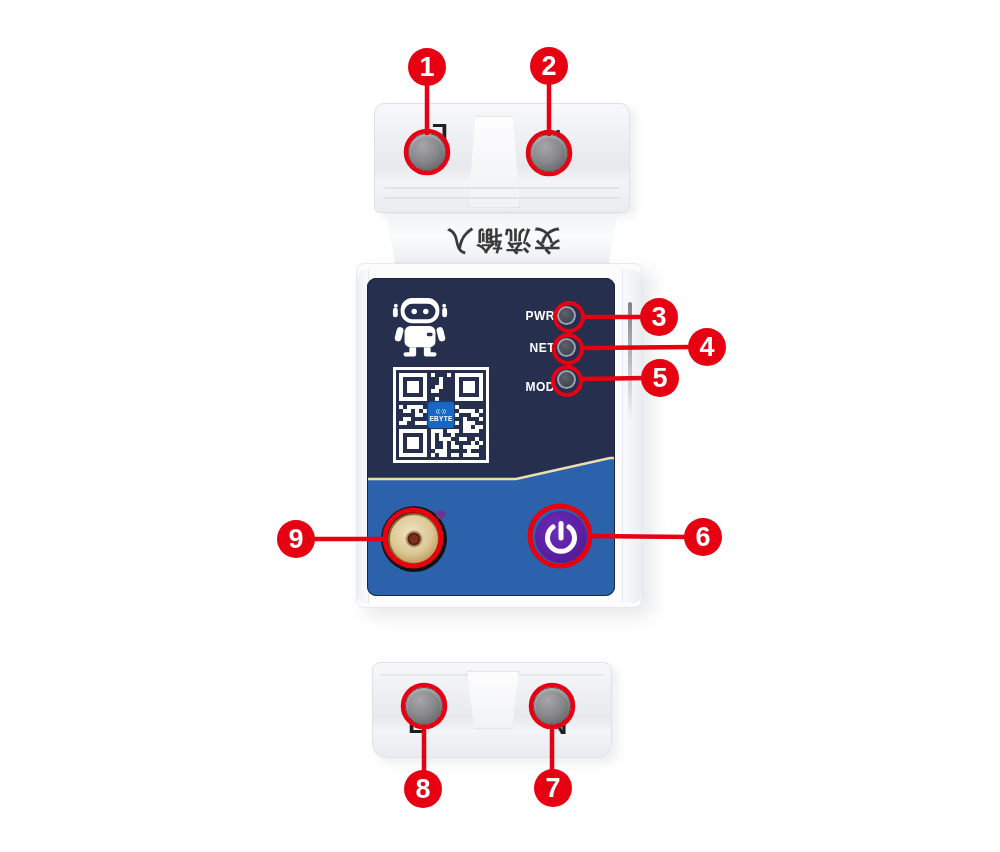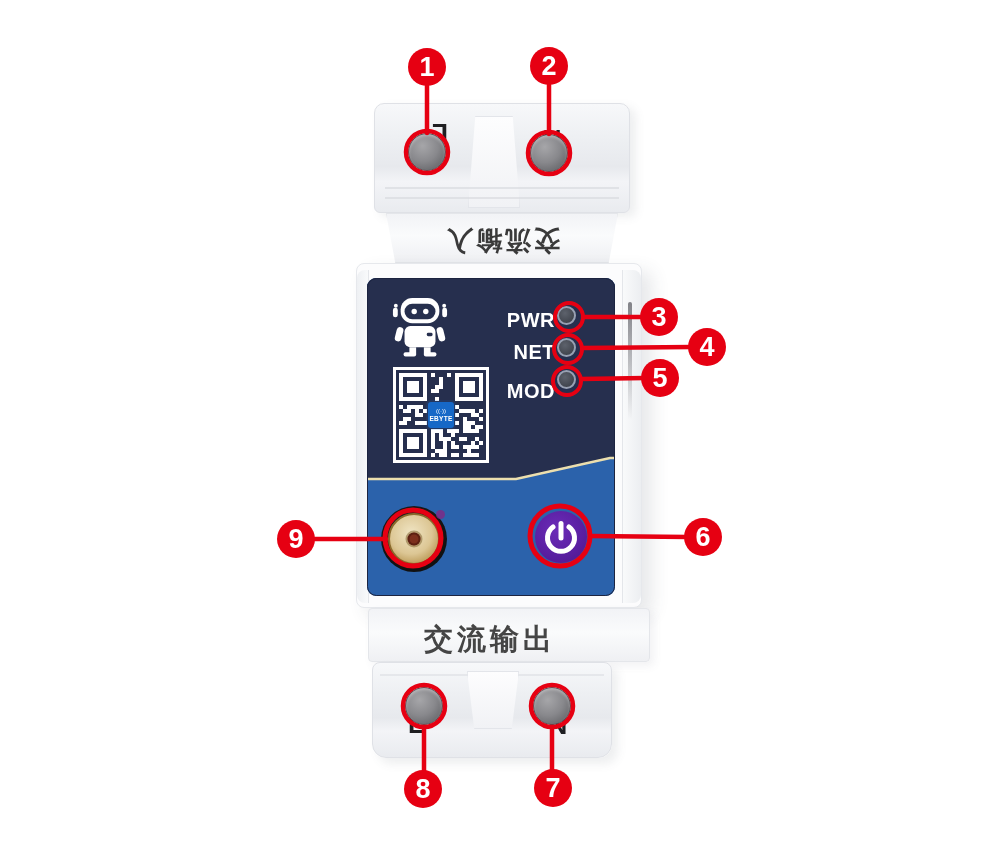--- a/index.html
+++ b/index.html
@@ -55,21 +55,21 @@
   .panel svg.bg{position:absolute;left:0;top:0;}
 
   .robot{position:absolute;left:24px;top:18px;}
 
   .qr-frame{position:absolute;left:26px;top:89px;width:96px;height:96px;background:var(--navy);border:3px solid #fff;padding:3px;}
   .qr-frame svg{display:block;}
   .qr-logo{position:absolute;left:50%;top:50%;transform:translate(-50%,-50%);width:26px;height:26px;background:#1668c7;border-radius:3px;display:flex;flex-direction:column;align-items:center;justify-content:center;box-shadow:0 0 0 2px rgba(22,104,199,.15);}
   .qr-logo .ant{color:#fff;font-size:6px;line-height:7px;letter-spacing:0;}
   .qr-logo .txt{color:#fff;font-size:6.5px;line-height:7px;font-weight:bold;letter-spacing:.3px;}
 
-  .led-label{position:absolute;left:110px;width:78px;text-align:right;color:#fff;font-weight:bold;font-size:20px;letter-spacing:.5px;}
+  .led-label{position:absolute;left:110px;width:78px;text-align:right;color:#fff;font-weight:bold;font-size:12px;letter-spacing:.5px;}
   .ll-1{top:31px;} .ll-2{top:63px;} .ll-3{top:102px;}
   .led{position:absolute;left:190px;width:19px;height:19px;border-radius:50%;border:2px solid #98a0b2;background:radial-gradient(circle at 40% 35%,#5d626c,#41454e 72%);}
   .ld-1{top:28px;} .ld-2{top:60px;} .ld-3{top:92px;}
 
   .antenna{position:absolute;left:14px;top:228px;width:66px;height:66px;}
   .antenna .nut{position:absolute;inset:0;border-radius:50%;background:radial-gradient(circle at 45% 40%,#2b2b2b,#111 70%);}
   .antenna .glint{position:absolute;right:2px;top:4px;width:9px;height:9px;border-radius:50%;background:#7d2b86;opacity:.85;}
   .antenna .gold{position:absolute;left:7px;top:7px;width:52px;height:52px;border-radius:50%;border:2px solid #8a6a2c;background:radial-gradient(circle at 44% 38%,#f0e5c4,#dcc694 52%,#b28e47 86%,#8f6d2e);}
   .antenna .hole{position:absolute;left:50%;top:50%;transform:translate(-50%,-50%);width:13px;height:13px;border-radius:50%;background:#7c2f1d;box-shadow:inset 0 0 0 2px #5c2012,0 0 0 2px rgba(120,90,40,.5);}
 
@@ -265,23 +265,20 @@
 
       <div class="power-btn">
         <svg width="52" height="52" viewBox="0 0 52 52">
           <path d="M26 12.5 L26 27" stroke="#fff" stroke-width="5" stroke-linecap="round"></path>
           <path d="M18 16 A13.5 13.5 0 1 0 34 16" fill="none" stroke="#fff" stroke-width="5" stroke-linecap="round"></path>
         </svg>
       </div>
     </div>
   </div>
 
-  <div class="band output-band">
-    <div class="cn out">交流输出</div>
-  </div>
 
   <div class="block bottom-block">
     <div class="channel bot"></div>
   </div>
   <div class="term-letter bl-1">L</div>
   <div class="term-letter bl-2">N</div>
   <div class="screw sc-b1"></div>
   <div class="screw sc-b2"></div>
 
   <svg class="overlay" width="1000" height="852" viewBox="0 0 1000 852">

